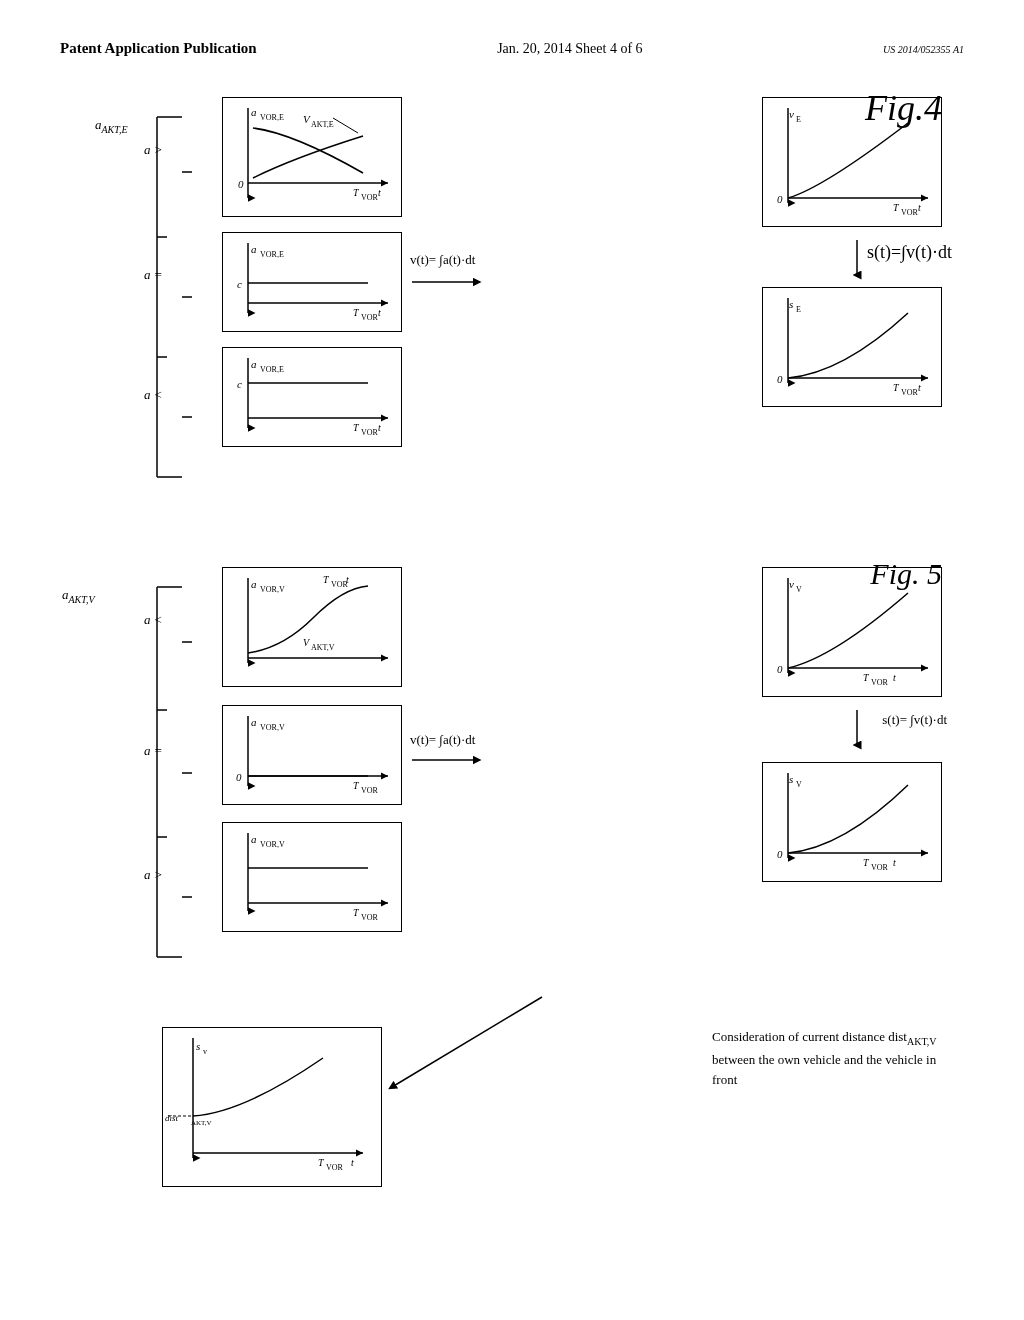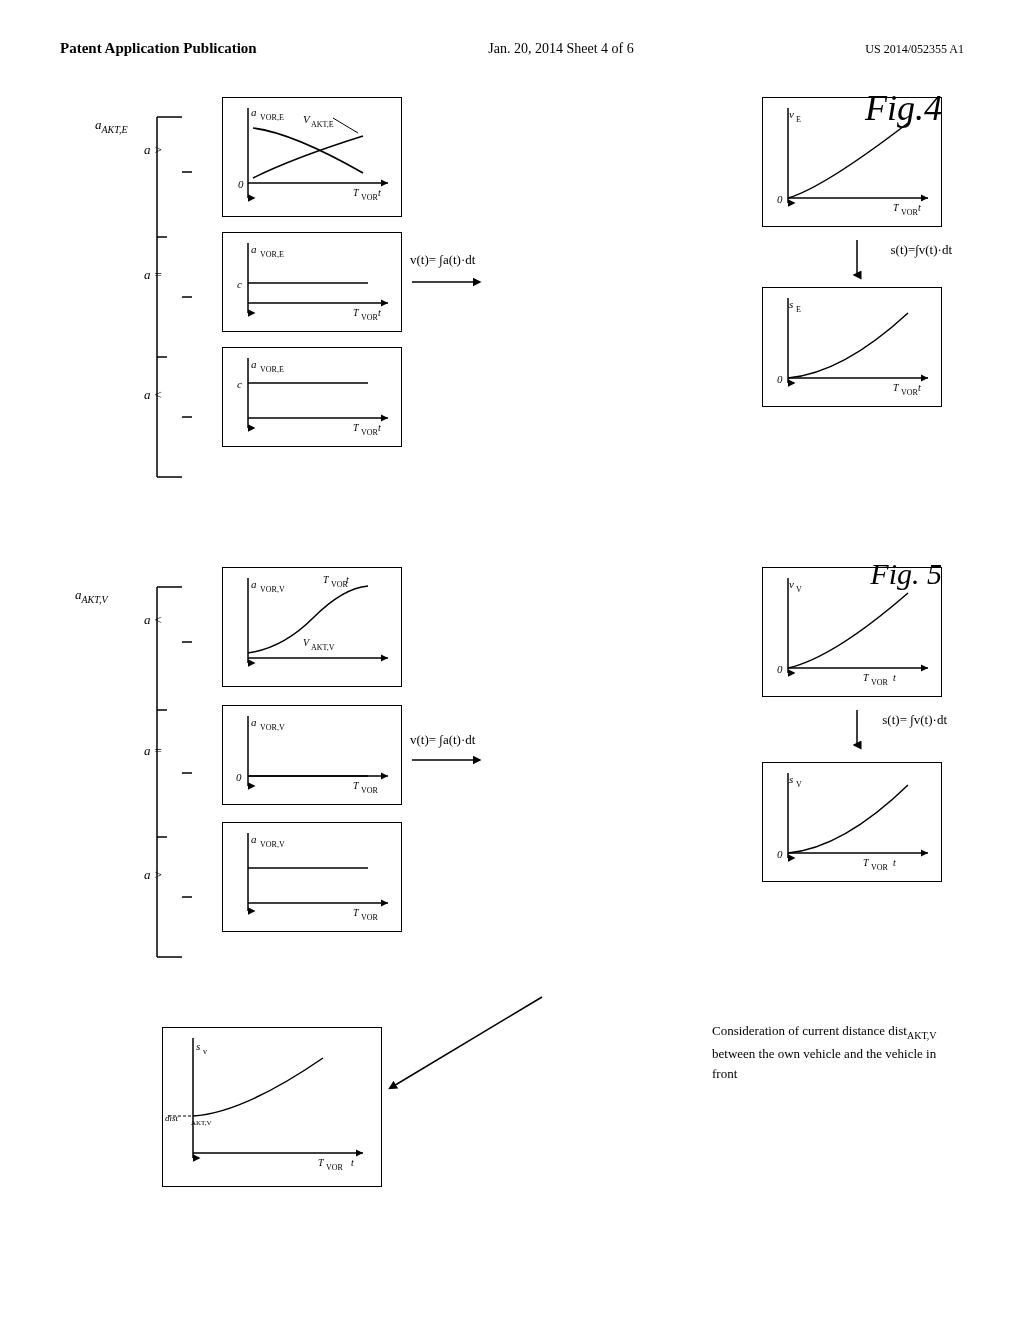--- a/index.html
+++ b/index.html
@@ -29,21 +29,21 @@
     }
   </style>
 </head>
 <body>
 
 <div class="page">
 
   <div class="header">
     <span style="font-weight:bold; font-size:15px;">Patent Application Publication</span>
     <span style="font-size:14px;">Jan. 20, 2014    Sheet 4 of 6</span>
-    <span style="font-size:12px;">US 2014/052355 A1</span>
+    <span style="font-size:10px;font-style:italic;">US 2014/052355 A1</span>
   </div>
 
   <div style="position:relative; width:900px; margin:0 auto 50px auto; height:420px;">
 
     <div style="position:absolute; right:20px; top:0; font-size:36px; font-style:italic;">
       <span>Fig.4</span>
     </div>
 
     <div style="position:absolute; left:0; top:30px; font-size:13px; font-style:italic;margin-left:33px;">
       <span>a</span><sub style="font-size:10px;">AKT,E</sub>
@@ -213,21 +213,21 @@
       <svg width="30" height="50">
         <line x1="15" y1="5" x2="15" y2="40" stroke="#000" stroke-width="1.5" marker-end="url(#arr-down4)"></line>
         <defs>
           <marker id="arr-down4" markerWidth="6" markerHeight="6" refX="3" refY="3" orient="auto">
             <path d="M0,0 L6,0 L3,6 z" fill="#000"></path>
           </marker>
         </defs>
       </svg>
     </div>
 
-    <div style="position:absolute; right:10px; top:155px; font-size:13px;">
+    <div style="position:absolute; right:10px; top:155px; font-size:18px;">
       s(t)=∫v(t)·dt
     </div>
 
     <div style="position:absolute; right:20px; top:200px; width:180px; height:120px; border:1.5px solid #000;">
       <svg width="180" height="120">
         <line x1="25" y1="10" x2="25" y2="95" stroke="#000" stroke-width="1.5" marker-end="url(#arrow-up-sE)"></line>
         <line x1="25" y1="90" x2="165" y2="90" stroke="#000" stroke-width="1.5" marker-end="url(#arrow-right-sE)"></line>
         <text x="26" y="20" font-size="11" font-style="italic">s</text>
         <text x="33" y="24" font-size="8">E</text>
         <text x="14" y="95" font-size="11" font-style="italic">0</text>
@@ -248,21 +248,21 @@
     </div>
 
   </div>
 
   <div style="position:relative; width:900px; margin:0 auto 30px auto; height:430px;">
 
     <div style="position:absolute; right:20px; top:0; font-size:30px; font-style:italic;">
       <span>Fig. 5</span>
     </div>
 
-    <div style="position:absolute; left:13px; top:30px; font-size:13px; font-style:italic;">
+    <div style="position:absolute; left:0; top:30px; font-size:13px; font-style:italic;">
       <span>a</span><sub style="font-size:10px;">AKT,V</sub>
     </div>
 
     <svg style="position:absolute; left:80px; top:20px;" width="50" height="390">
       <line x1="40" y1="10" x2="15" y2="10" stroke="#000" stroke-width="1.5"></line>
       <line x1="15" y1="10" x2="15" y2="380" stroke="#000" stroke-width="1.5"></line>
       <line x1="15" y1="380" x2="40" y2="380" stroke="#000" stroke-width="1.5"></line>
       <line x1="15" y1="133" x2="25" y2="133" stroke="#000" stroke-width="1.5"></line>
       <line x1="15" y1="260" x2="25" y2="260" stroke="#000" stroke-width="1.5"></line>
       <line x1="40" y1="65" x2="90" y2="65" stroke="#000" stroke-width="1.5" marker-end="url(#arrowhead5a)"></line>
@@ -465,19 +465,19 @@
 
     <svg style="position:absolute; left:300px; top:-30px;" width="200" height="120">
       <line x1="180" y1="10" x2="30" y2="100" stroke="#000" stroke-width="1.5" marker-end="url(#arr-diag)"></line>
       <defs>
         <marker id="arr-diag" markerWidth="6" markerHeight="6" refX="3" refY="3" orient="auto">
           <path d="M0,0 L0,6 L6,3 z" fill="#000"></path>
         </marker>
       </defs>
     </svg>
 
-    <div style="position:absolute; right:0; top:4px; width:250px; font-size:13px; line-height:1.6;">
+    <div style="position:absolute; right:0; top:10px; width:250px; font-size:13px; line-height:1.6;">
       Consideration of current distance dist<sub style="font-size:10px;">AKT,V</sub> between the own vehicle and the vehicle in front
     </div>
 
   </div>
 
 </div>
 
 </body></html>

